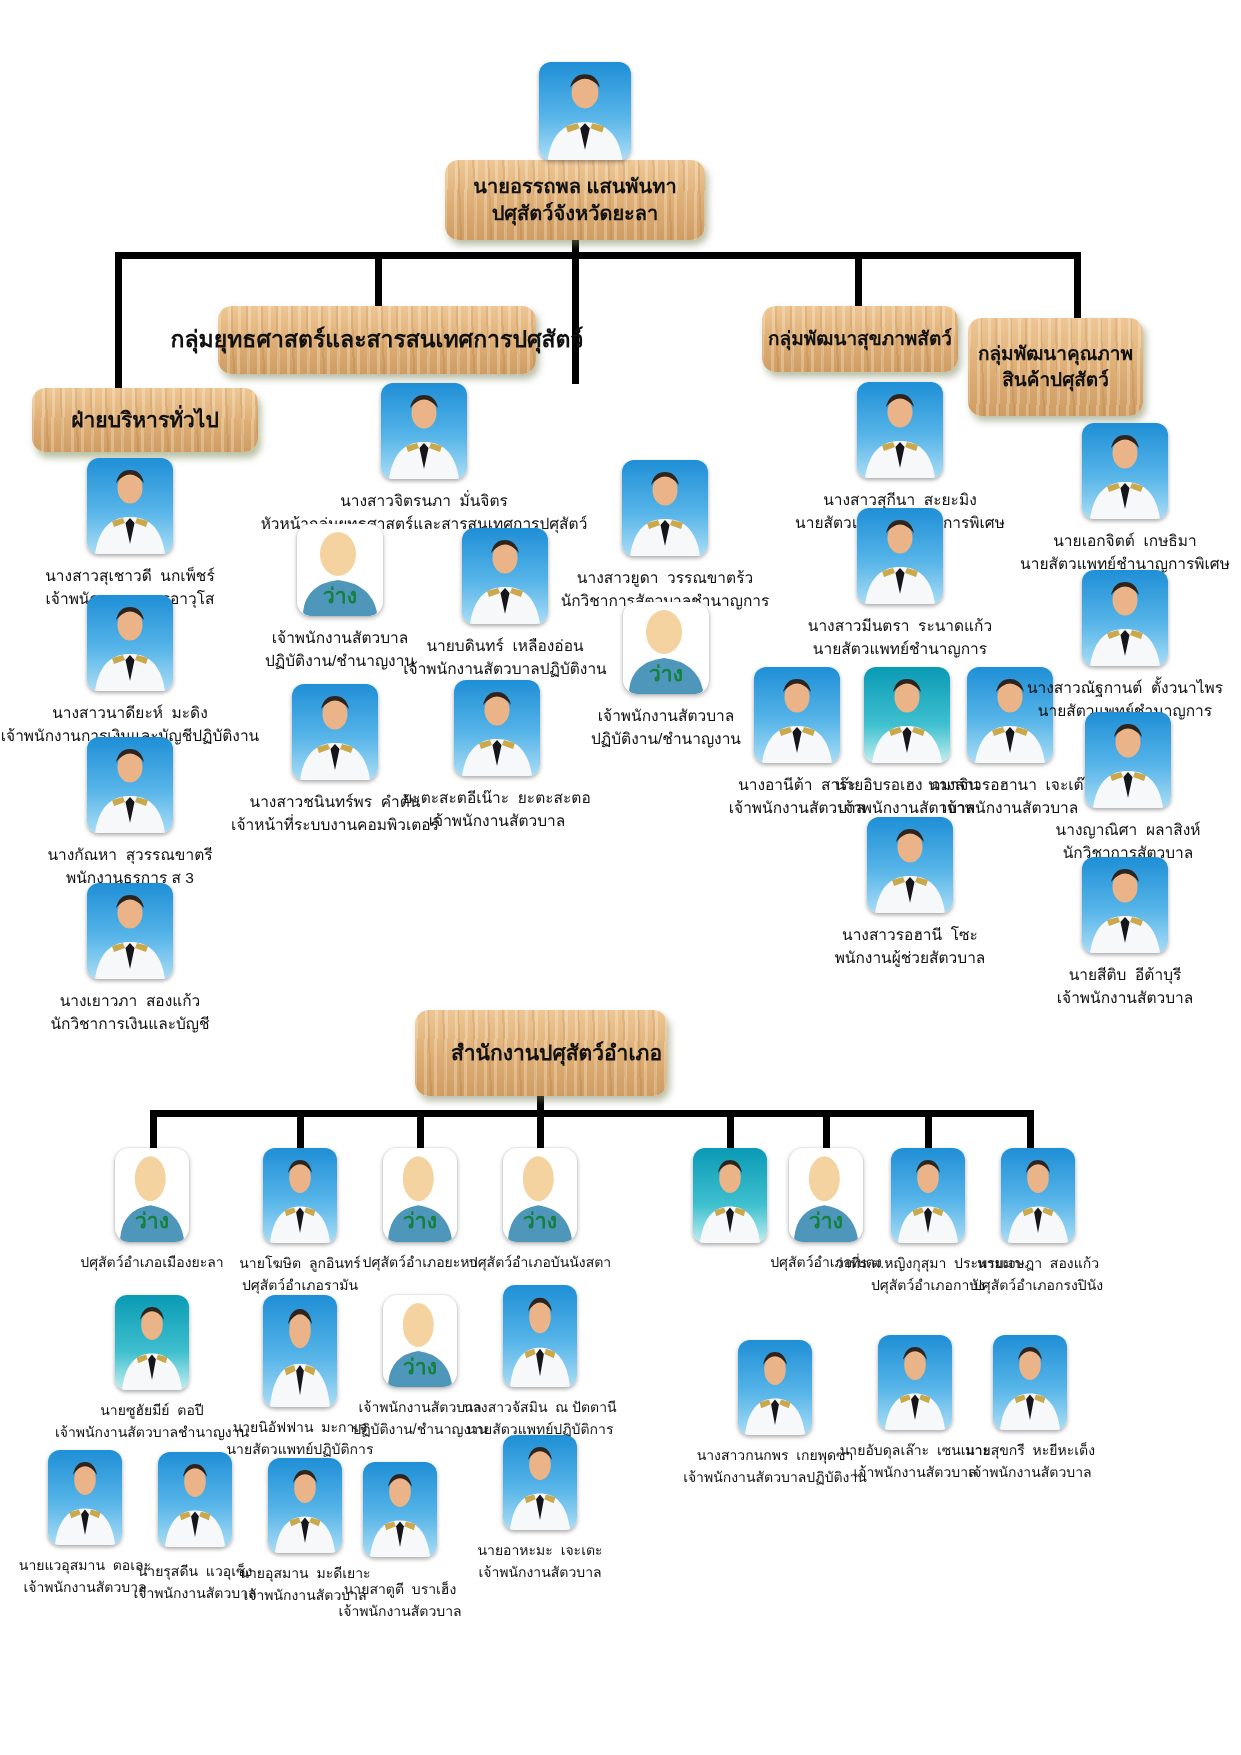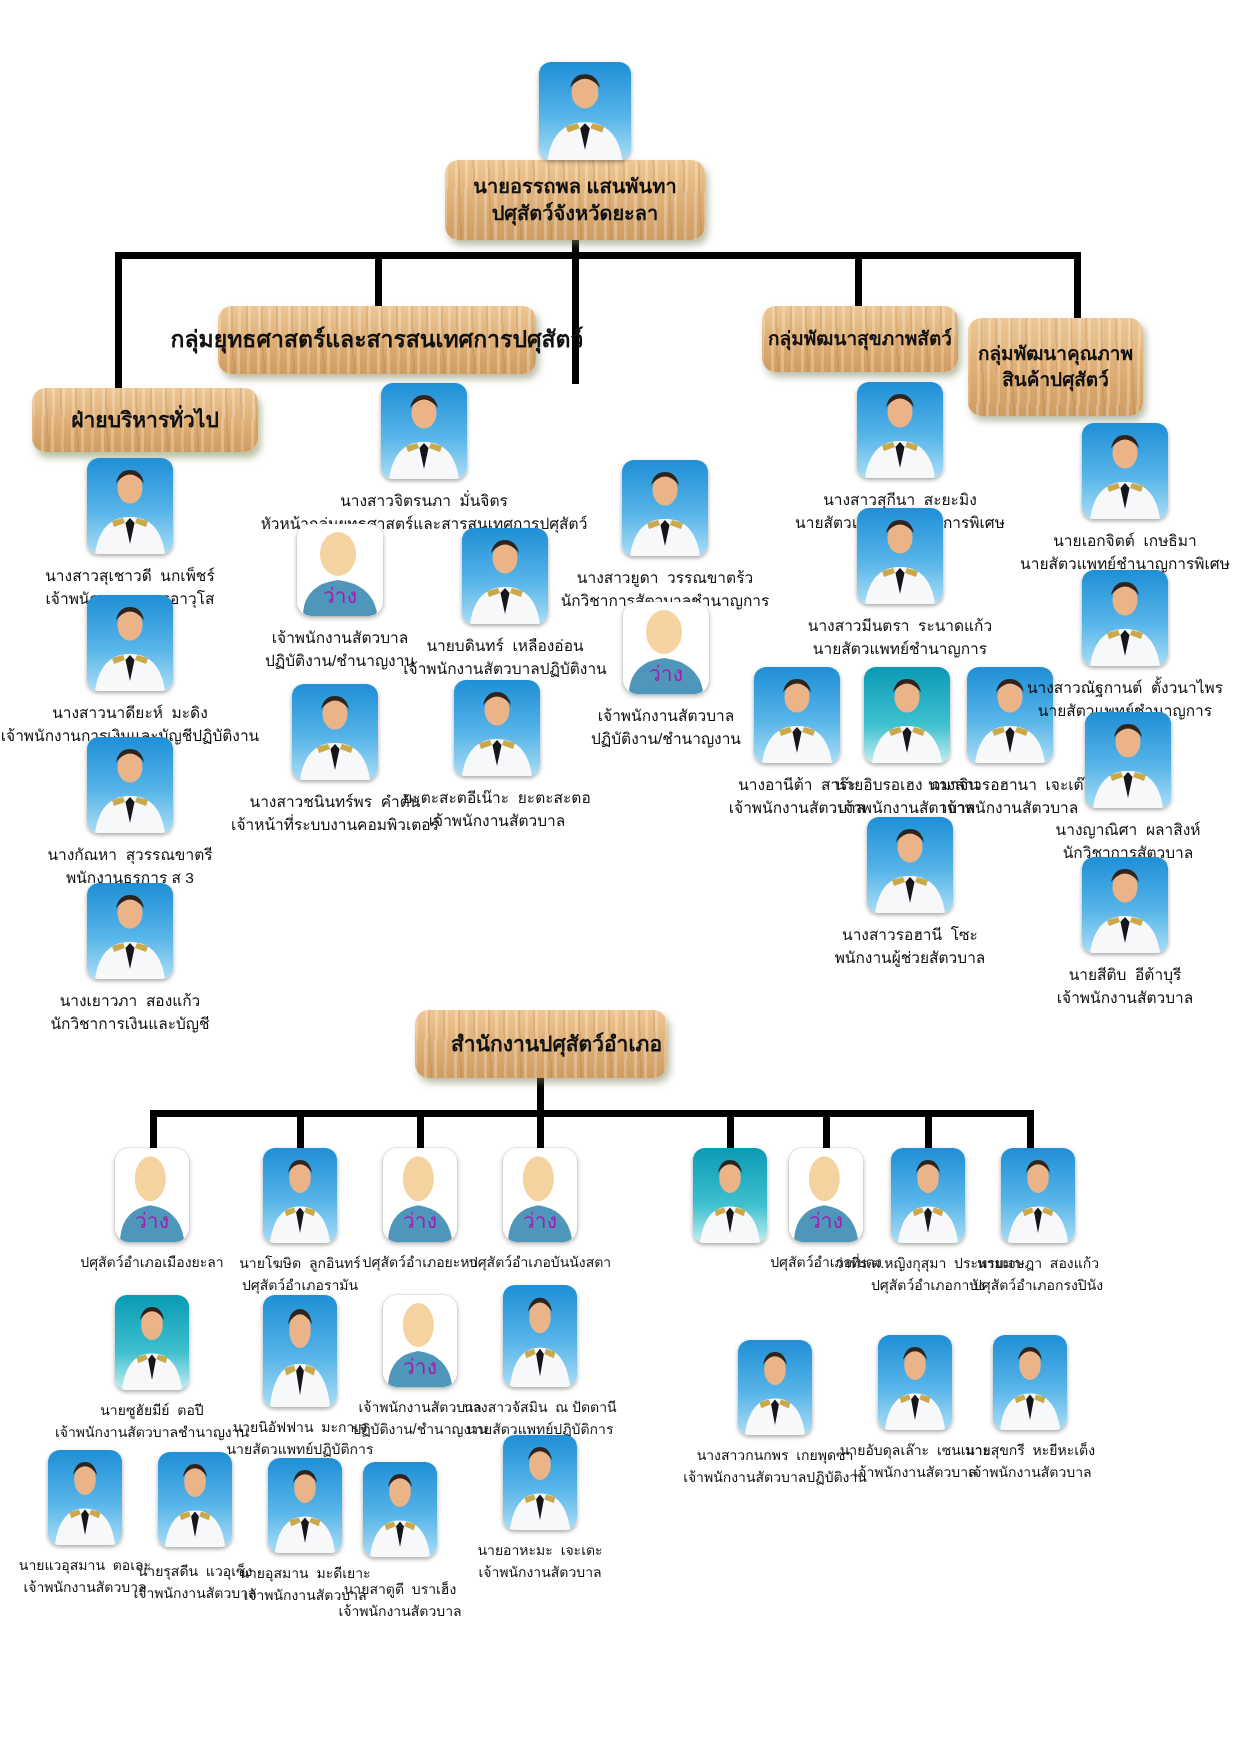--- a/index.html
+++ b/index.html
@@ -23,21 +23,21 @@
   .card{position:absolute;text-align:center;pointer-events:none;}
   .photo{position:relative;margin:0 auto;border-radius:12px;overflow:hidden;
          box-shadow:0 2px 4px rgba(0,0,0,.35);}
   .photo.blue{background:linear-gradient(180deg,#1f8fd6 0%,#56b4e8 55%,#a9ddf5 100%);}
   .photo.teal{background:linear-gradient(180deg,#0a9ab5 0%,#3fc0cf 60%,#c2eef0 100%);}
   .photo svg{position:absolute;left:0;top:0;width:100%;height:100%;}
 
   .vacantbox{position:relative;margin:0 auto;border-radius:14px;background:#fff;
              box-shadow:0 2px 5px rgba(0,0,0,.3), 0 0 0 1px rgba(0,0,0,.05);overflow:hidden;}
   .vacantbox svg{position:absolute;left:0;top:0;width:100%;height:100%;}
-  .vacant-label{position:absolute;left:0;right:0;top:60%;font-weight:normal;font-size:21px;color:#a21caf;}
+  .vacant-label{position:absolute;left:0;right:0;top:60%;font-weight:bold;font-size:21px;color:#15803d;}
 
   .caption{margin-top:10px;font-size:15.5px;line-height:23px;color:#111;white-space:pre-wrap;}
   .caption div{white-space:pre-wrap;}
   .card.small .caption{font-size:14px;line-height:22px;margin-top:9px;}
 </style>
 </head>
 <body>
 
 <div id="stage">
 
@@ -77,21 +77,21 @@
 
   <div class="sign" style="left:968px;top:318px;width:175px;height:98px;font-size:19px;">
     <span class="ln">กลุ่มพัฒนาคุณภาพ</span>
     <span class="ln">สินค้าปศุสัตว์</span>
   </div>
 
   <div class="sign" style="left:762px;top:306px;width:196px;height:66px;font-size:19px;">
     <span class="ln">กลุ่มพัฒนาสุขภาพสัตว์</span>
   </div>
 
-  <div class="sign" style="left:415px;top:1010px;width:252px;height:68px;font-size:21px;padding-left:41px;">
+  <div class="sign" style="left:415px;top:1010px;width:252px;height:86px;font-size:21px;padding-left:41px;">
     <span class="ln">สำนักงานปศุสัตว์อำเภอ</span>
   </div>
 
   <div id="cards">
       <div class="card" style="left: 405px; top: 62px; width: 360px;">
         <div class="photo blue" style="width: 92px; height: 98px;">
           <svg viewBox="0 0 86 96" preserveAspectRatio="none" aria-hidden="true">
             <ellipse cx="43" cy="30" rx="12.5" ry="15.5" fill="#eab488"></ellipse>
             <path d="M29,25 q14,-17 28,0 q-3,-13 -14,-13 q-11,0 -14,13 z" fill="#2f241d"></path>
             <path d="M8,96 C12,68 26,59 43,59 C60,59 74,68 78,96 Z" fill="#f7f8fa"></path>

